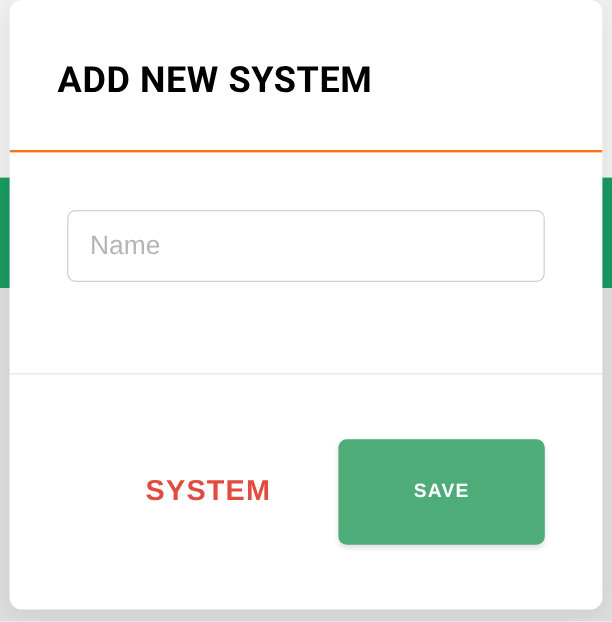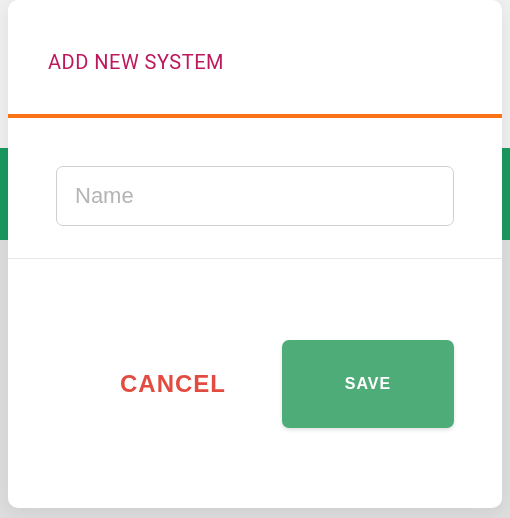--- a/index.html
+++ b/index.html
@@ -46,29 +46,29 @@
       border-radius: 10px;
       box-shadow: 0 4px 20px rgba(0,0,0,0.08);
       display: flex;
       flex-direction: column;
       overflow: hidden;
     }
     .modal-header {
       padding: 50px 40px 40px 40px;
     }
     .modal-title {
-      font-size: 20px;
-      font-weight: 400;
-      color: #be185d;
+      font-size: 30px;
+      font-weight: 700;
+      color: #000000;
       letter-spacing: 0.5px;
     }
     .modal-body {
-      border-top: 4px solid #f97316;
+      border-top: 2px solid #f97316;
       border-bottom: 1px solid #e6e6e6;
-      padding: 48px 48px 32px 48px;
+      padding: 48px 48px 76px 48px;
     }
     .name-input {
       width: 100%;
       height: 60px;
       border: 1px solid #cfcfcf;
       border-radius: 7px;
       padding: 0 18px;
       font-size: 22px;
       color: #444;
       background: #fff;
@@ -117,16 +117,16 @@
 <div class="gray-lower"></div>
 
 <div class="modal">
   <div class="modal-header">
     <h1 class="modal-title">ADD NEW SYSTEM</h1>
   </div>
   <div class="modal-body">
     <input type="text" class="name-input" placeholder="Name" style="">
   </div>
   <div class="modal-footer">
-    <button class="cancel-button">CANCEL</button>
+    <button class="cancel-button">SYSTEM</button>
     <button class="save-button">SAVE</button>
   </div>
 </div>
 
 </body></html>

